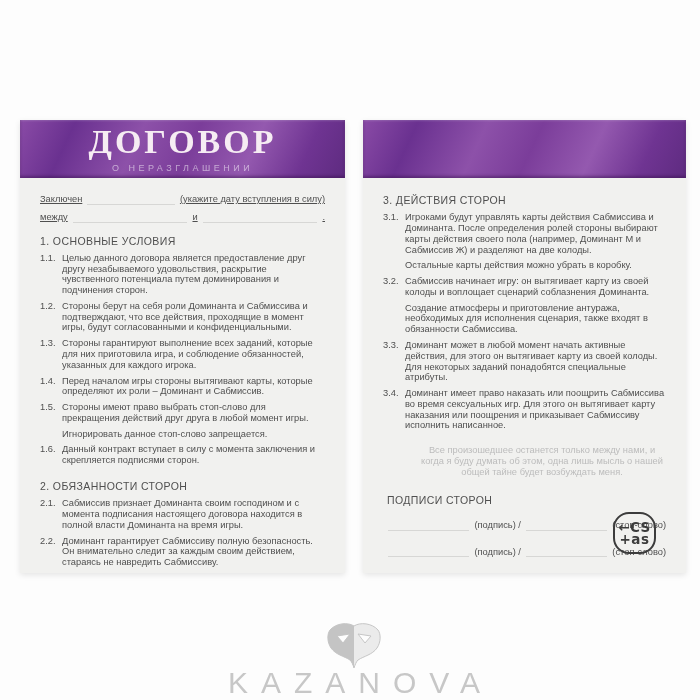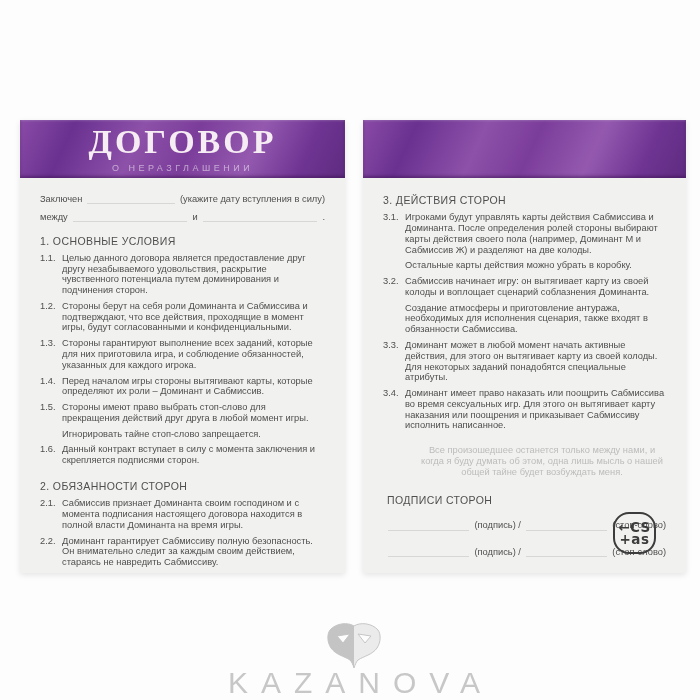--- a/index.html
+++ b/index.html
@@ -37,21 +37,21 @@
   }
   .doc-subtitle {
     margin-top:5px;
     font-size:9px; letter-spacing:3.5px;
     color:rgba(255,255,255,.52); line-height:1;
   }
 
   .page-body { padding:16px 20px 0 20px; font-size:9.3px; line-height:1.16; }
 
   
-  .fill-row { display:flex; align-items:center; margin-bottom:7px; }
+  .fill-row { display:flex; align-items:flex-end; margin-bottom:7px;text-decoration:underline; }
   .fill-row .lbl { white-space:nowrap; padding-bottom:0px; }
   .fill-line { flex:1; border-bottom:1px solid #d7d7d5; margin:0 5px; height:9px; min-width:18px; }
 
   
   .sec-heading {
     font-size:10.5px; letter-spacing:.4px; color:#4f4f4f;
     margin:14px 0 6px 0;
   }
   .sec-heading.first { margin-top:12px; }
   .clause { display:flex; margin-bottom:5px; }
@@ -132,21 +132,21 @@
         <span class="txt">Стороны гарантируют выполнение всех заданий, которые для них приготовила игра, и соблюдение обязанностей, указанных для каждого игрока.</span>
       </div>
       <div class="clause">
         <span class="num">1.4.</span>
         <span class="txt">Перед началом игры стороны вытягивают карты, которые определяют их роли – Доминант и Сабмиссив.</span>
       </div>
       <div class="clause">
         <span class="num">1.5.</span>
         <span class="txt">Стороны имеют право выбрать стоп-слово для прекращения действий друг друга в любой момент игры.</span>
       </div>
-      <div class="clause-note">Игнорировать тайне стоп-слово запрещается.</div>
+      <div class="clause-note">Игнорировать данное стоп-слово запрещается.</div>
       <div class="clause">
         <span class="num">1.6.</span>
         <span class="txt">Данный контракт вступает в силу с момента заключения и скрепляется подписями сторон.</span>
       </div>
 
       <div class="sec-heading">2. ОБЯЗАННОСТИ СТОРОН</div>
 
       <div class="clause">
         <span class="num">2.1.</span>
         <span class="txt">Сабмиссив признает Доминанта своим господином и с момента подписания настоящего договора находится в полной власти Доминанта на время игры.</span>

